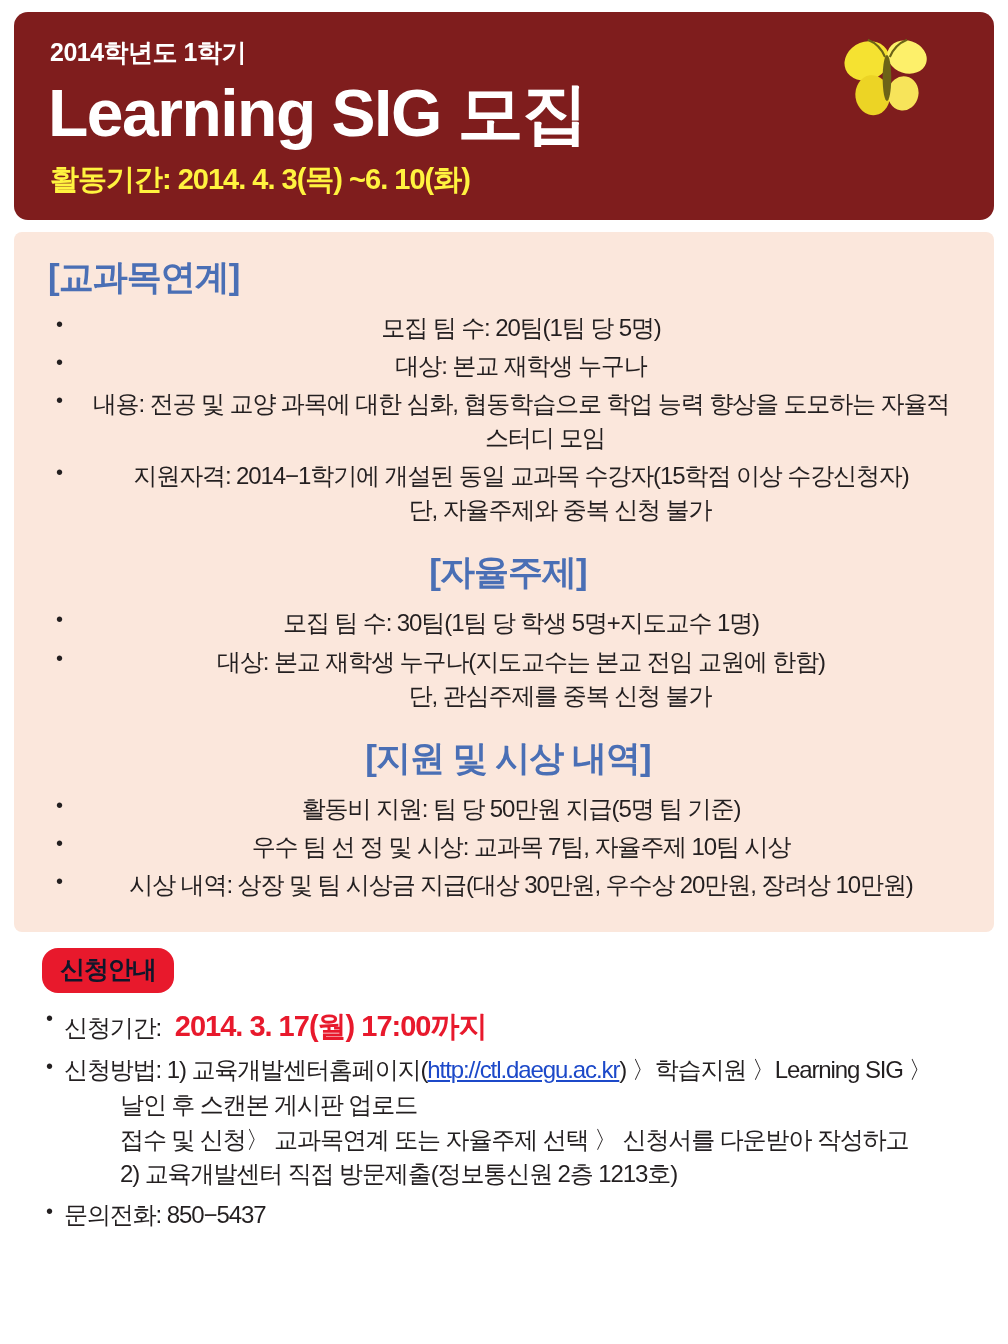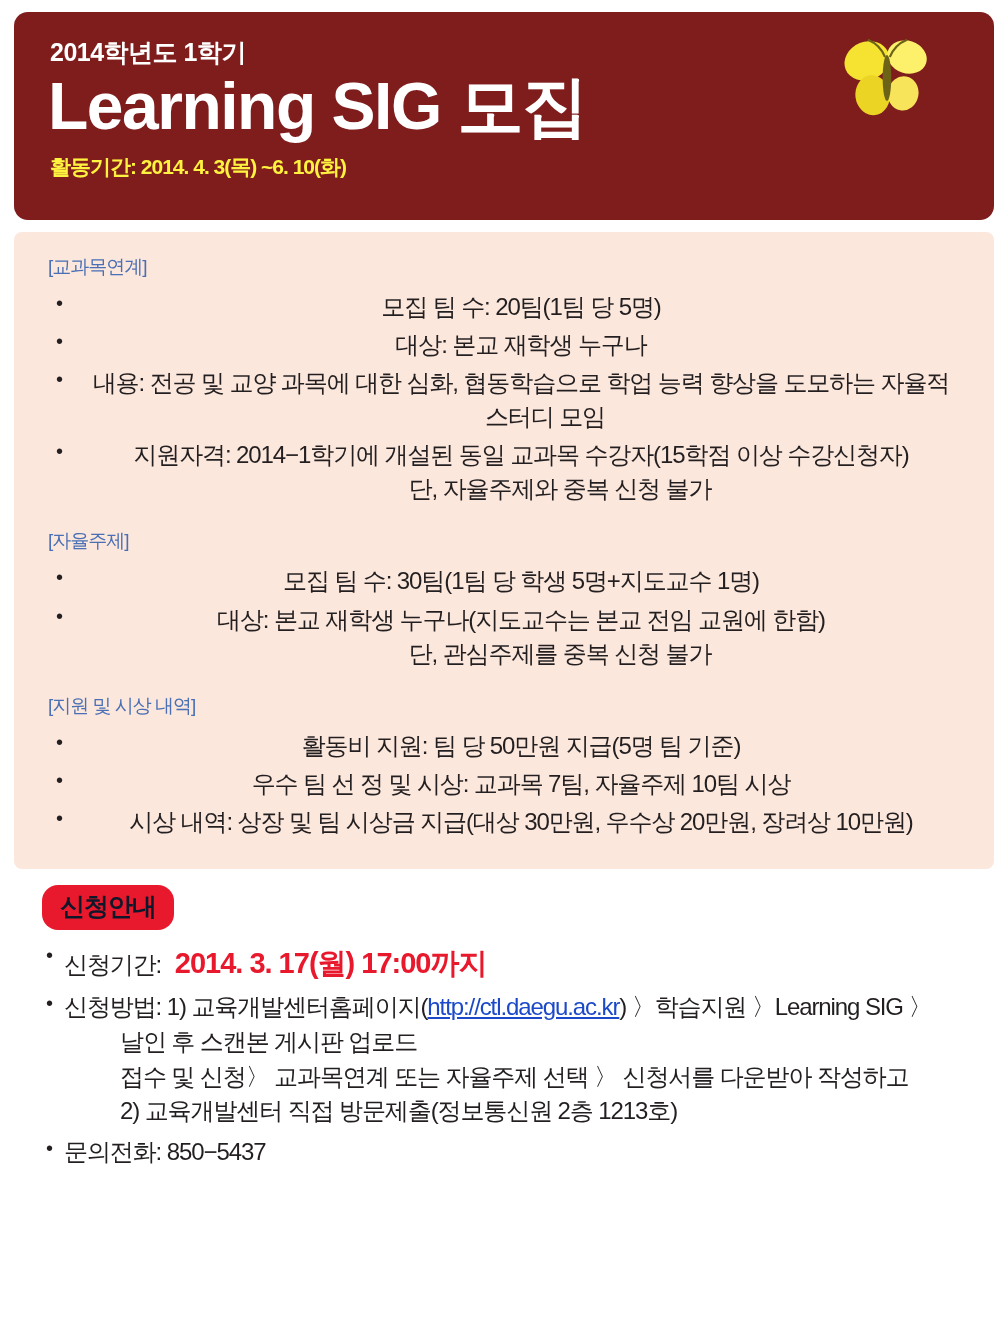--- a/index.html
+++ b/index.html
@@ -41,26 +41,26 @@
     font-weight: bold;
     letter-spacing: -0.5px;
     margin: 6px 0 0 6px;
   }
   .header-title {
     color: #ffffff;
     font-size: 66px;
     font-weight: bold;
     letter-spacing: -1.5px;
     line-height: 1.05;
-    margin: 3px 0 0 4px;
+    margin: 10px 0 0 4px;
     white-space: nowrap;
   }
   .header-period {
     color: #fff33f;
-    font-size: 21px;
+    font-size: 29px;
     font-weight: bold;
     letter-spacing: -1px;
     margin: 12px 0 0 6px;
   }
   .butterfly {
     position: absolute;
     right: 60px;
     top: 24px;
     width: 96px;
     height: 86px;
@@ -70,26 +70,26 @@
   .panel {
     background: #fbe7dc;
     border-radius: 8px;
     margin-top: 12px;
     padding: 22px 26px 26px 26px;
     box-sizing: border-box;
     flex: 0 0 auto;
   }
   .sec-title {
     color: #4a6fb5;
-    font-size: 19px;
-    font-weight: normal;
+    font-size: 35px;
+    font-weight: bold;
     letter-spacing: -1px;
     margin: 0 0 10px 8px;
   }
-  .sec-title.tight { margin-top: 22px; }
+  .sec-title.tight { margin-top: 22px; text-align: center; }
 
   ul.items {
     list-style: none;
     margin: 0 0 0 14px;
     padding: 0;
     text-align: center;
   }
   ul.items > li {
     font-size: 24px;
     letter-spacing: -1.1px;

